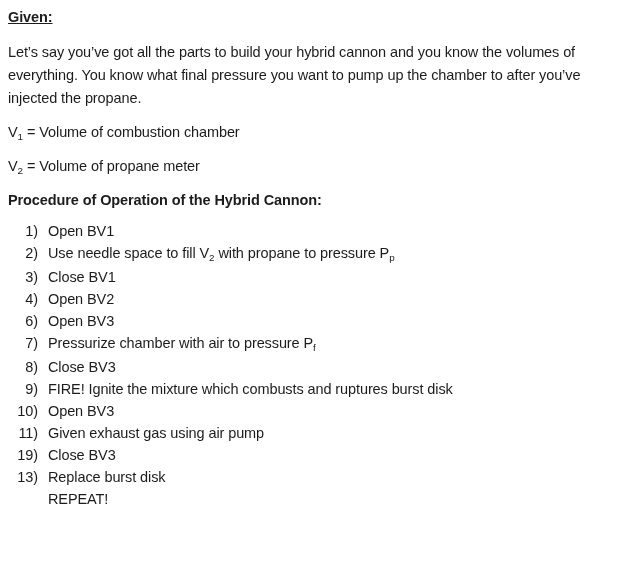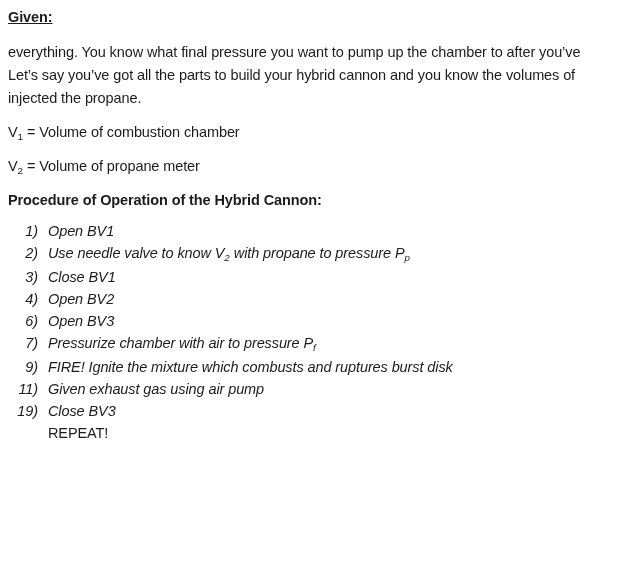--- a/index.html
+++ b/index.html
@@ -44,21 +44,20 @@
     font-weight: bold;
     line-height: 23px;
     margin: 9px 0 8px 0;
   }
   .procedure-list {
     margin: 0;
   }
   .step {
     line-height: 22px;
     white-space: nowrap;
-    font-style: italic;
   }
   .step .num {
     display: inline-block;
     width: 30px;
     text-align: right;
     margin-right: 10px;
   }
   .repeat-line {
     line-height: 22px;
     padding-left: 40px;
@@ -71,54 +70,57 @@
   }
 </style>
 </head>
 <body>
 
 <div class="page">
 
   <div class="given-heading">Given:</div>
 
   <div class="intro">
+    <div class="line">Let’s say you’ve got all the parts to build your hybrid cannon and you know the volumes of</div>
     <div class="line">everything. You know what final pressure you want to pump up the chamber to after you’ve</div>
-    <div class="line">Let’s say you’ve got all the parts to build your hybrid cannon and you know the volumes of</div>
     <div class="line">injected the propane.</div>
   </div>
 
   <div class="definition"><span>V</span><span class="subscript">1</span><span> = Volume of combustion chamber</span></div>
 
   <div class="definition"><span>V</span><span class="subscript">2</span><span> = Volume of propane meter</span></div>
 
 
 
   <div class="procedure-heading">Procedure of Operation of the Hybrid Cannon:</div>
 
   <div class="procedure-list">
 
     <div class="step"><span class="num">1)</span><span>Open BV1</span></div>
 
-    <div class="step"><span class="num">2)</span><span>Use needle valve to know V</span><span class="subscript">2</span><span> with propane to pressure P</span><span class="subscript">p</span></div>
+    <div class="step"><span class="num">2)</span><span>Use needle space to fill V</span><span class="subscript">2</span><span> with propane to pressure P</span><span class="subscript">p</span></div>
 
     <div class="step"><span class="num">3)</span><span>Close BV1</span></div>
 
     <div class="step"><span class="num">4)</span><span>Open BV2</span></div>
 
 
     <div class="step"><span class="num">6)</span><span>Open BV3</span></div>
 
     <div class="step"><span class="num">7)</span><span>Pressurize chamber with air to pressure P</span><span class="subscript">f</span></div>
 
+    <div class="step"><span class="num">8)</span><span>Close BV3</span></div>
 
     <div class="step"><span class="num">9)</span><span>FIRE! Ignite the mixture which combusts and ruptures burst disk</span></div>
 
+    <div class="step"><span class="num">10)</span><span>Open BV3</span></div>
 
     <div class="step"><span class="num">11)</span><span>Given exhaust gas using air pump</span></div>
 
     <div class="step"><span class="num">19)</span><span>Close BV3</span></div>
 
+    <div class="step"><span class="num">13)</span><span>Replace burst disk</span></div>
 
     <div class="repeat-line">REPEAT!</div>
 
   </div>
 
 </div>
 
 </body></html>

